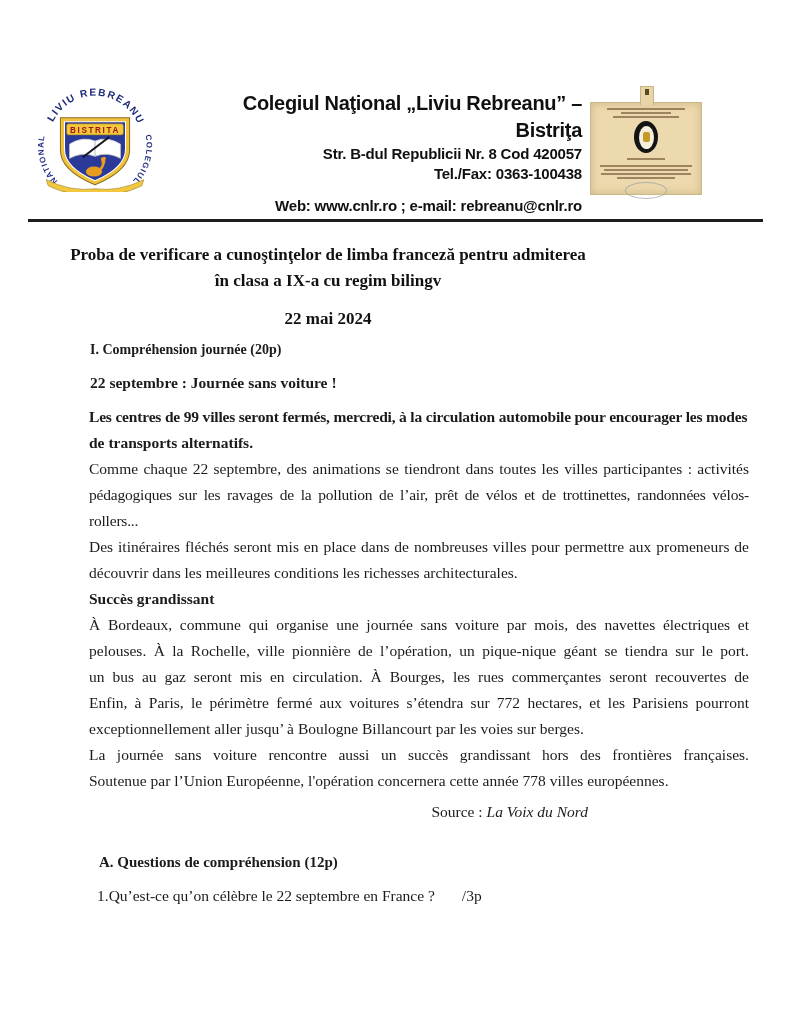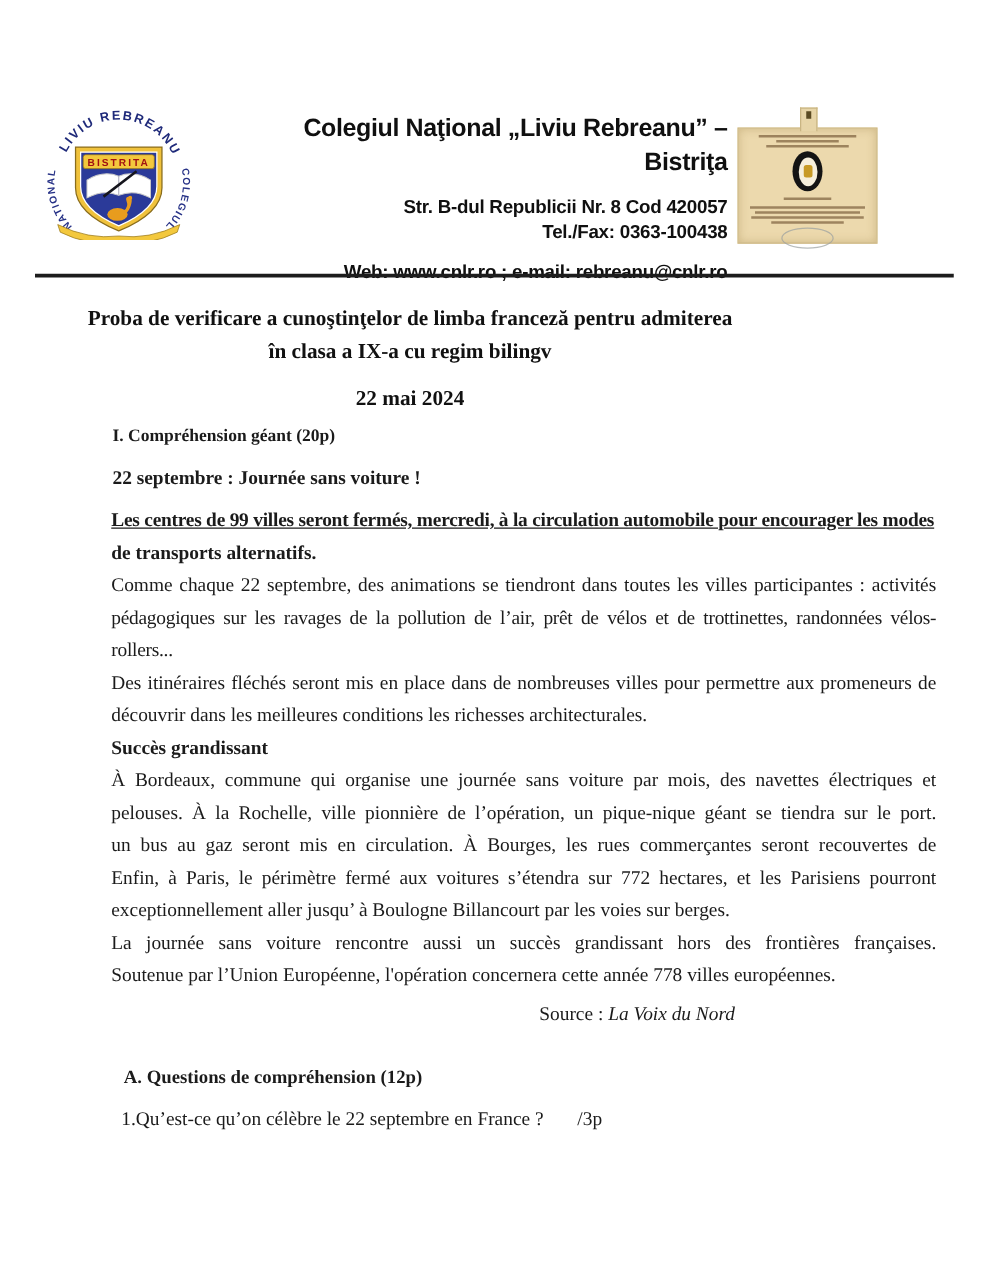--- a/index.html
+++ b/index.html
@@ -8,21 +8,21 @@
     font-family:"Liberation Serif", serif;color:#1b1b1b;overflow:hidden;
   }
   
   #logo{position:absolute;left:34px;top:86px;width:122px;height:106px;}
   #head-center{
     position:absolute;left:170px;top:90px;width:412px;text-align:right;
     font-family:"Liberation Sans", sans-serif;font-weight:700;color:#101010;
   }
   .school-name{font-size:20px;line-height:27px;letter-spacing:-0.3px;}
   .school-line{font-size:15px;line-height:20px;letter-spacing:-0.2px;}
-  .addr{margin-top:12px;}
+  .addr{margin-top:0;}
   .web-line{margin-top:13px;font-size:15px;letter-spacing:-0.2px;}
   #header-rule{position:absolute;left:28px;top:219px;width:735px;height:3px;background:#1d1d1d;}
   
   #stamp{
     position:absolute;left:590px;top:102px;width:110px;height:91px;
     background:#ecd9ad;border:1px solid #cdb988;box-shadow:inset 0 0 8px rgba(150,120,60,.35);
   }
   #stamp-tab{
     position:absolute;left:49px;top:-17px;width:12px;height:18px;
     background:#e7d5a8;border:1px solid #c9b583;border-bottom:none;
@@ -129,26 +129,26 @@
       </div>
     <div id="stamp-oval"></div>
   </div>
 
   <div id="header-rule"></div>
 
   <div id="content">
     <div class="main-title">Proba de verificare a cunoştinţelor de limba franceză pentru admiterea</div>
     <div class="main-title">în clasa a IX-a cu regim bilingv</div>
     <div class="date-line">22 mai 2024</div>
-    <div class="section1">I. Compréhension géant (20p)</div>
+    <div class="section1">I. Compréhension journée (20p)</div>
     <div class="headline">22 septembre :  Journée sans voiture !</div>
 
     <div id="article">
         <div class="para b noj">
-          <div class="pline" style="letter-spacing: -0.18px; text-decoration: underline;">Les centres de 99 villes seront fermés, mercredi, à la circulation automobile pour encourager les modes</div>
+          <div class="pline" style="letter-spacing: -0.18px;">Les centres de 99 villes seront fermés, mercredi, à la circulation automobile pour encourager les modes</div>
           <div class="pline last">de transports alternatifs.</div>
         </div>
         <div class="para">
           <div class="pline">Comme chaque 22 septembre, des animations se tiendront dans toutes les villes participantes : activités</div>
           <div class="pline" style="letter-spacing: -0.2px;">pédagogiques sur les ravages de la pollution de l’air, prêt de vélos et de trottinettes, randonnées vélos-rollers...</div>
           <div class="pline">Des itinéraires fléchés seront mis en place dans de nombreuses villes pour permettre aux promeneurs de</div>
           <div class="pline last">découvrir dans les meilleures conditions les richesses architecturales.</div>
         </div>
         <div class="para b noj">
           <div class="pline last">Succès grandissant</div>

